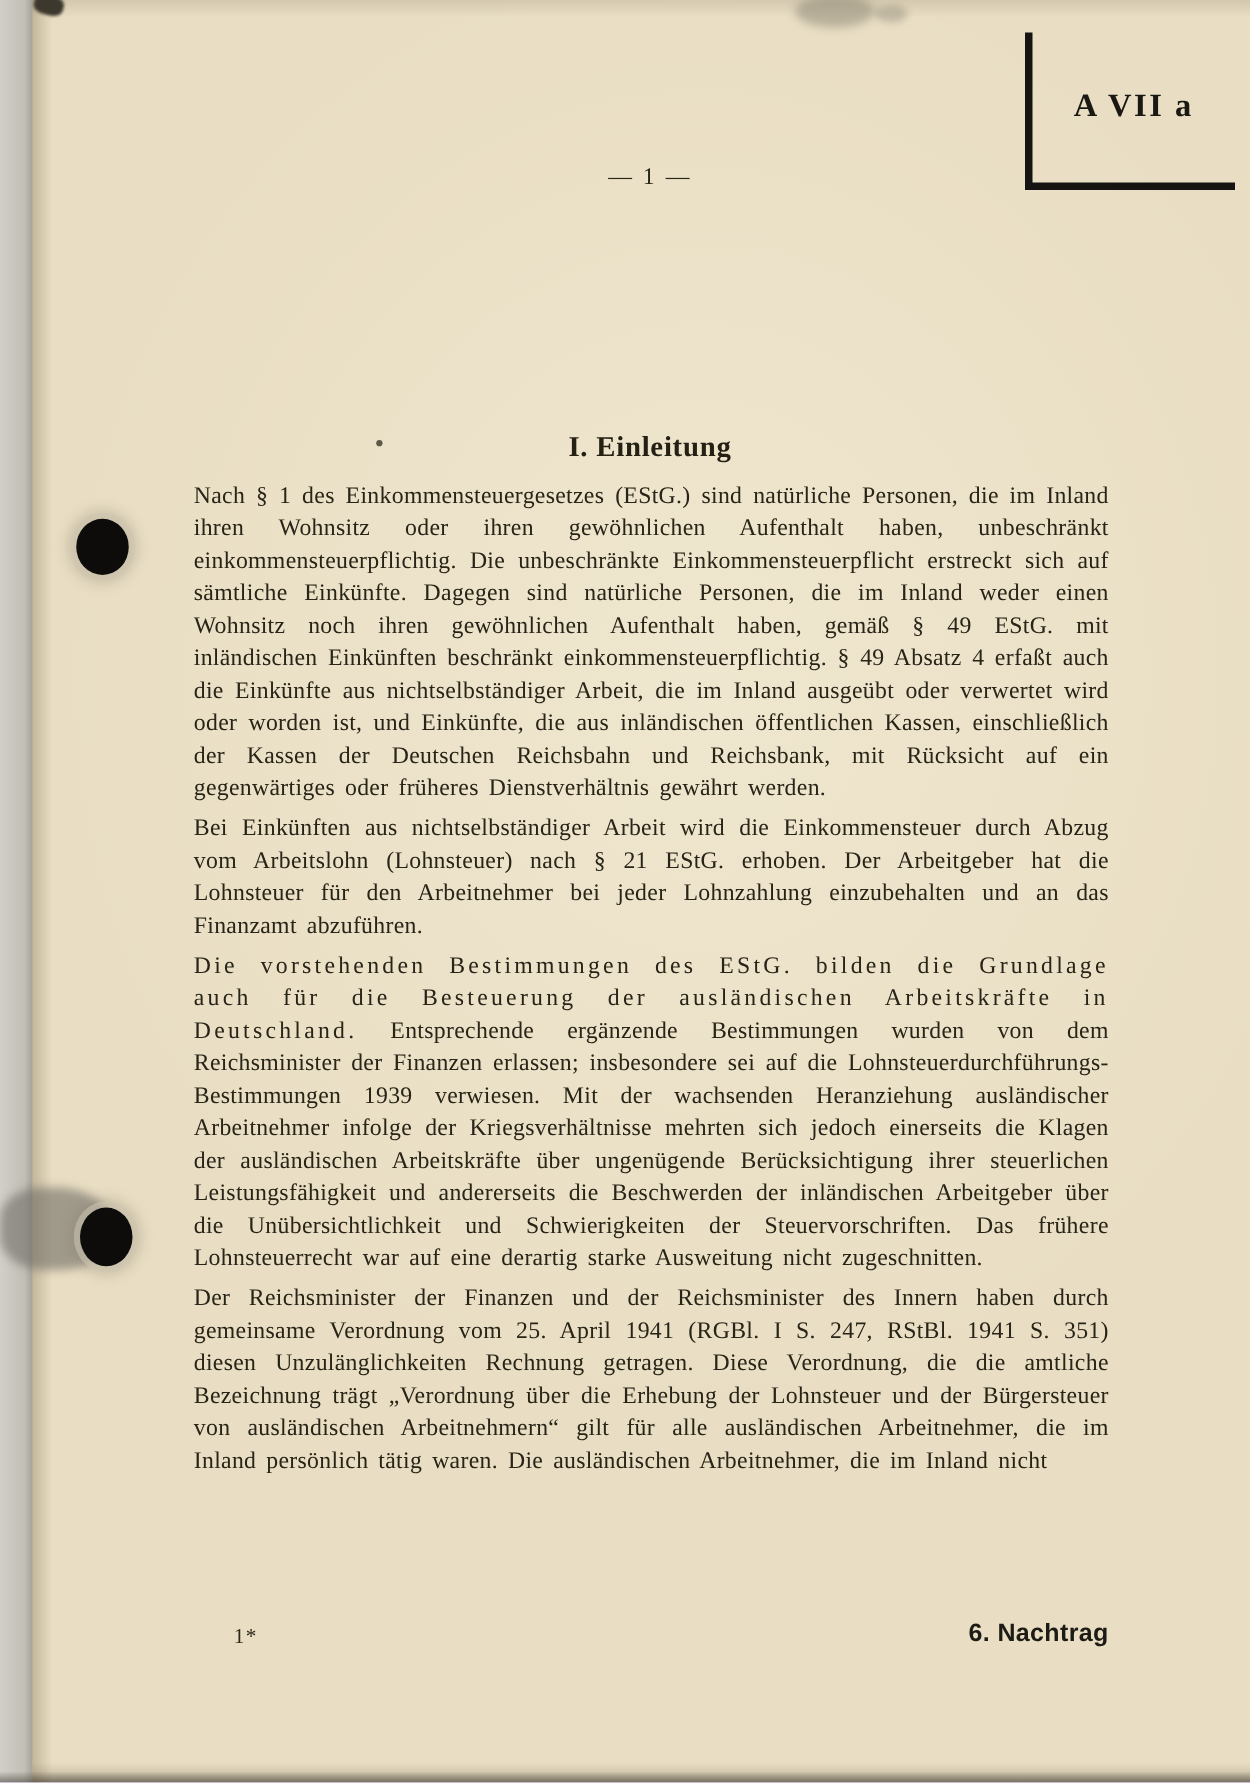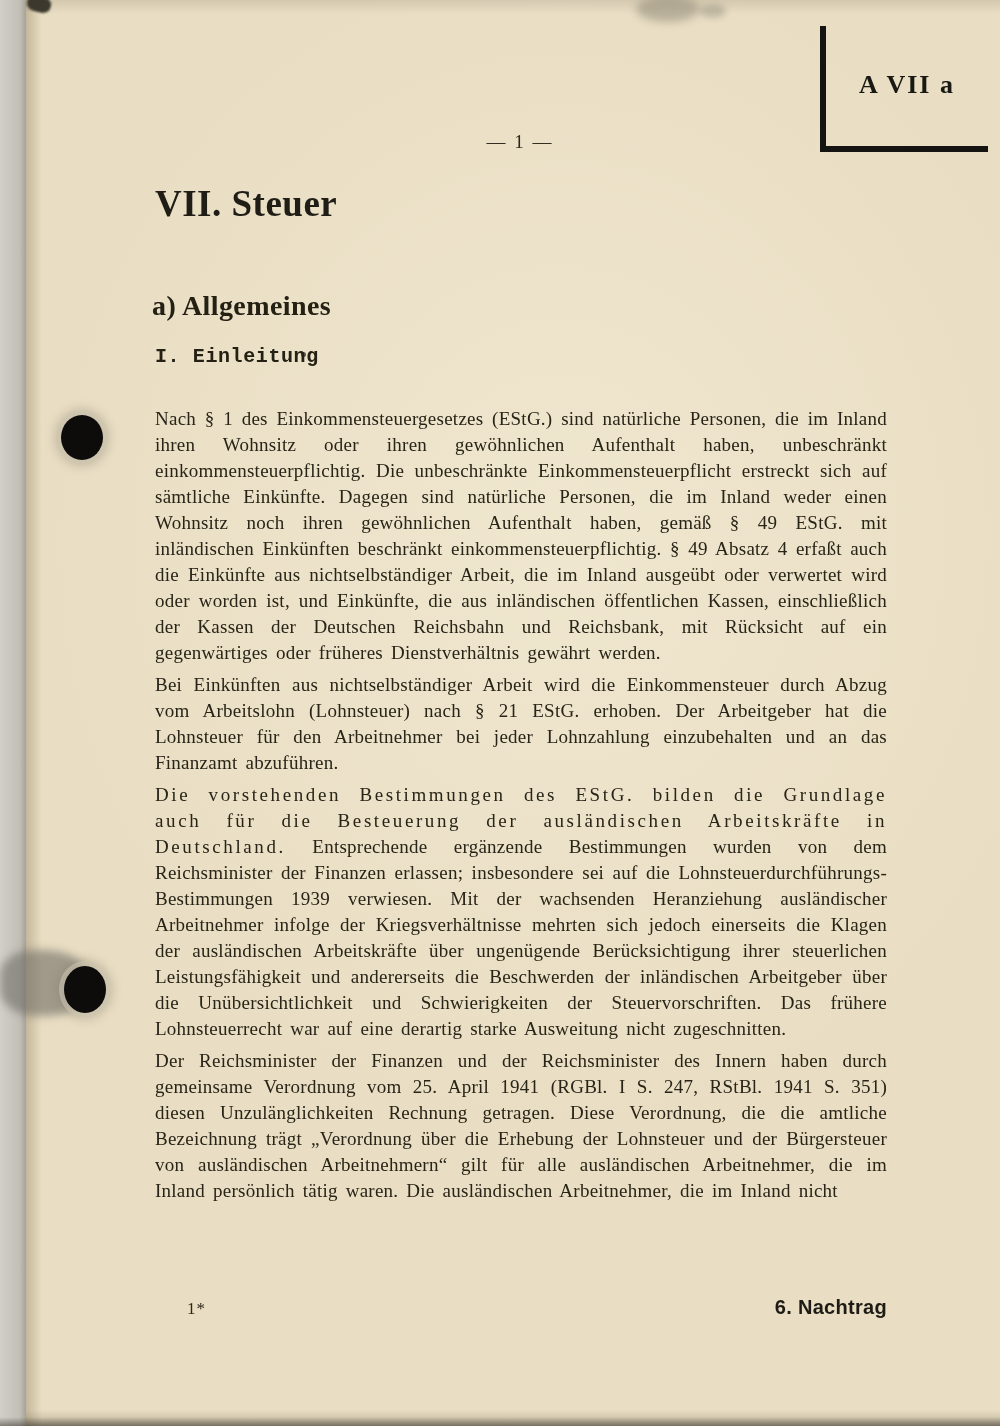--- a/index.html
+++ b/index.html
@@ -80,29 +80,29 @@
 
   .chapter-title{
     position:absolute;left:155px;top:182px;
     font-size:37px;font-weight:bold;letter-spacing:0.5px;color:#1f1d16;
   }
   .section-title{
     position:absolute;left:152px;top:290px;
     font-size:28px;font-weight:bold;letter-spacing:0.4px;color:#242013;
   }
   .section-heading{
-    position:absolute;left:155px;top:345px;width:730px;text-align:left;
-    font-size:20px;font-weight:bold;letter-spacing:0.6px;color:#242013;font-family:Liberation Mono, monospace;
+    position:absolute;left:155px;top:345px;width:730px;text-align:center;
+    font-size:23px;font-weight:bold;letter-spacing:0.6px;color:#242013;
   }
 
   .body-text{
     position:absolute;left:155px;top:384px;width:732px;
     font-size:19px;line-height:26px;text-align:justify;
     color:#2824176;color:#282417;
-    letter-spacing:0.25px;word-spacing:3px;margin-top:22px;
+    letter-spacing:0.25px;word-spacing:3px;
   }
   .body-text p{margin:0 0 6px 0;}
   .spaced{letter-spacing:2.6px;word-spacing:7px;}
 
   .footer-left{
     position:absolute;left:187px;top:1299px;
     font-size:17px;color:#2b2719;letter-spacing:1px;
   }
   .footer-right{
     position:absolute;right:113px;top:1296px;
@@ -126,22 +126,20 @@
   <div class="hole hole-top"></div>
   <div class="hole hole-bottom"></div>
   <div class="ink-speck"></div>
 
   <div class="corner-tag">
     <div class="corner-tag-label">A VII a</div>
   </div>
 
   <div class="page-number">— 1 —</div>
 
-  <div class="chapter-title">VII. Steuer</div>
-  <div class="section-title">a) Allgemeines</div>
   <div class="section-heading">I. Einleitung</div>
 
   <div class="body-text">
     <p>Nach § 1 des Einkommensteuergesetzes (EStG.) sind natürliche Personen, die im Inland ihren Wohnsitz oder ihren gewöhnlichen Aufenthalt haben, unbeschränkt einkommensteuerpflichtig. Die unbeschränkte Einkommensteuerpflicht erstreckt sich auf sämtliche Einkünfte. Dagegen sind natürliche Personen, die im Inland weder einen Wohnsitz noch ihren gewöhnlichen Aufenthalt haben, gemäß § 49 EStG. mit inländischen Einkünften beschränkt einkommensteuerpflichtig. § 49 Absatz 4 erfaßt auch die Einkünfte aus nichtselbständiger Arbeit, die im Inland ausgeübt oder verwertet wird oder worden ist, und Einkünfte, die aus inländischen öffentlichen Kassen, einschließlich der Kassen der Deutschen Reichsbahn und Reichsbank, mit Rücksicht auf ein gegenwärtiges oder früheres Dienstverhältnis gewährt werden.</p>
     <p>Bei Einkünften aus nichtselbständiger Arbeit wird die Einkommensteuer durch Abzug vom Arbeitslohn (Lohnsteuer) nach § 21 EStG. erhoben. Der Arbeitgeber hat die Lohnsteuer für den Arbeitnehmer bei jeder Lohnzahlung einzubehalten und an das Finanzamt abzuführen.</p>
     <p>
       <span class="spaced">Die vorstehenden Bestimmungen des EStG. bilden die Grundlage auch für die Besteuerung der ausländischen Arbeitskräfte in Deutschland.</span><span> Entsprechende ergänzende Bestimmungen wurden von dem Reichsminister der Finanzen erlassen; insbesondere sei auf die Lohnsteuerdurchführungs-Bestimmungen 1939 verwiesen. Mit der wachsenden Heranziehung ausländischer Arbeitnehmer infolge der Kriegsverhältnisse mehrten sich jedoch einerseits die Klagen der ausländischen Arbeitskräfte über ungenügende Berücksichtigung ihrer steuerlichen Leistungsfähigkeit und andererseits die Beschwerden der inländischen Arbeitgeber über die Unübersichtlichkeit und Schwierigkeiten der Steuervorschriften. Das frühere Lohnsteuerrecht war auf eine derartig starke Ausweitung nicht zugeschnitten.</span>
     </p>
     <p>Der Reichsminister der Finanzen und der Reichsminister des Innern haben durch gemeinsame Verordnung vom 25. April 1941 (RGBl. I S. 247, RStBl. 1941 S. 351) diesen Unzulänglichkeiten Rechnung getragen. Diese Verordnung, die die amtliche Bezeichnung trägt „Verordnung über die Erhebung der Lohnsteuer und der Bürgersteuer von ausländischen Arbeitnehmern“ gilt für alle ausländischen Arbeitnehmer, die im Inland persönlich tätig waren. Die ausländischen Arbeitnehmer, die im Inland nicht</p>
   </div>

